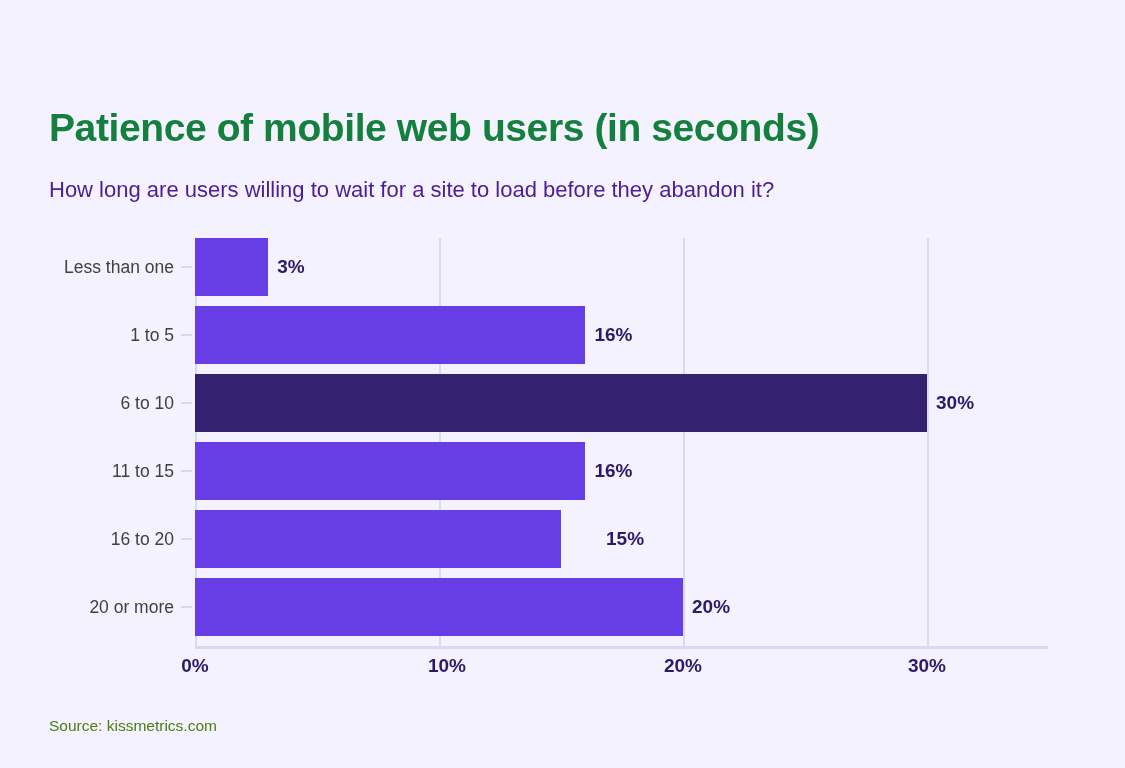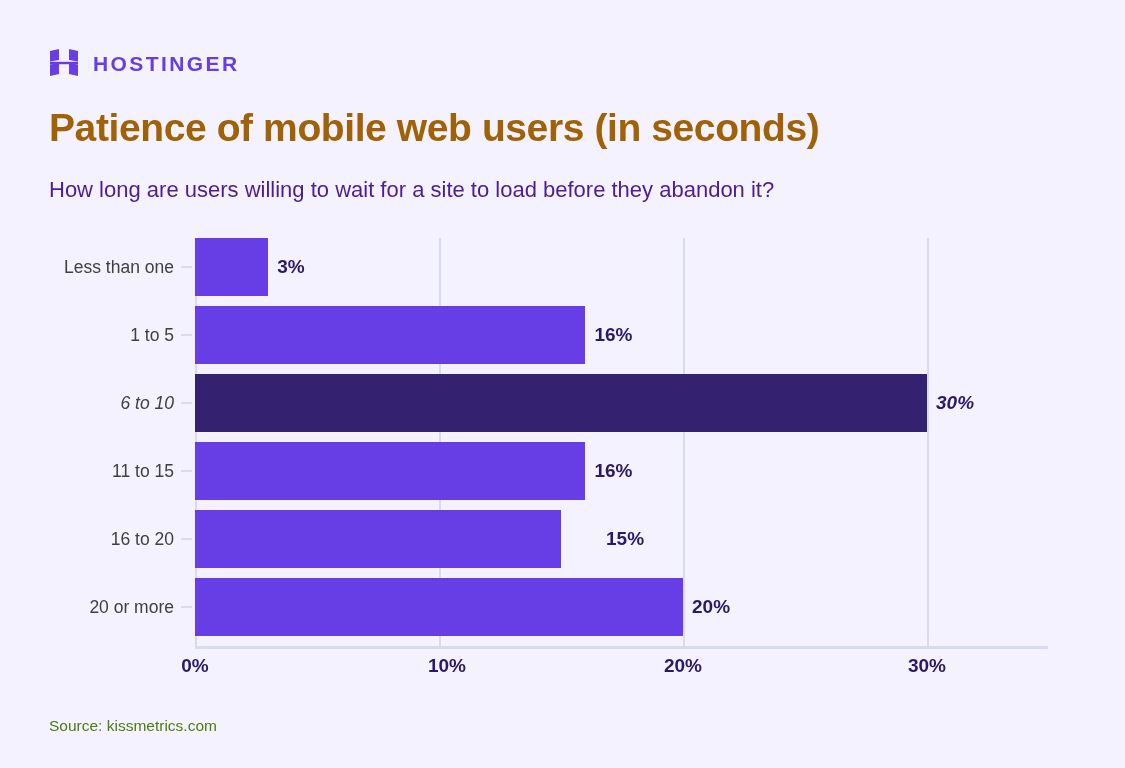--- a/index.html
+++ b/index.html
@@ -45,21 +45,21 @@
   }
 
   
   .chart-title {
     position: absolute;
     left: 49px;
     top: 106px;
     font-size: 39px;
     font-weight: bold;
     letter-spacing: -0.4px;
-    color: #a16207;
+    color: #15803d;
     line-height: 1.15;
     white-space: nowrap;
   }
   .chart-subtitle {
     position: absolute;
     left: 49px;
     top: 176px;
     font-size: 22px;
     font-weight: normal;
     color: #4c1d95;
@@ -167,32 +167,20 @@
     font-size: 15.5px;
     color: #4d7c0f;
     white-space: nowrap;
   }
 </style>
 </head>
 <body>
 
 <div class="page">
 
-  <div class="brand">
-    <span class="brand-mark">
-      <svg width="30" height="30" viewBox="0 0 30 30" xmlns="http://www.w3.org/2000/svg">
-        <polygon points="1,3 10,1 10,12 1,13.5" fill="#673de6"></polygon>
-        <polygon points="1,16.5 10,15 10,26 1,28" fill="#673de6"></polygon>
-        <polygon points="20,1 29,3 29,13.5 20,12" fill="#673de6"></polygon>
-        <polygon points="20,15 29,16.5 29,28 20,26" fill="#673de6"></polygon>
-        <polygon points="1,13.8 29,13.8 29,16.2 1,16.2" fill="#673de6"></polygon>
-      </svg>
-    </span>
-    <span class="brand-name">HOSTINGER</span>
-  </div>
 
   <div class="chart-title">Patience of mobile web users (in seconds)</div>
   <div class="chart-subtitle">How long are users willing to wait for a site to load before they abandon it?</div>
 
   <div class="chart">
     <div class="plot" id="plot-area">
         <div class="gridline" style="left: 0px;"></div>
         <div class="gridline" style="left: 244px;"></div>
         <div class="gridline" style="left: 488px;"></div>
         <div class="gridline" style="left: 732px;"></div>
@@ -203,21 +191,21 @@
           <div class="tick-stub"></div>
           <div class="bar" style="width: 73.2px; height: 58px;"></div>
           <div class="bar-value" style="left: 277.2px;">3%</div>
         </div>
         <div class="row" style="top: 68px;">
           <div class="cat-label">1 to 5</div>
           <div class="tick-stub"></div>
           <div class="bar" style="width: 390.4px; height: 58px;"></div>
           <div class="bar-value" style="left: 594.4px;">16%</div>
         </div>
-        <div class="row" style="top: 136px; font-style: italic;">
+        <div class="row" style="top: 136px;">
           <div class="cat-label">6 to 10</div>
           <div class="tick-stub"></div>
           <div class="bar highlight" style="width: 732px; height: 58px;"></div>
           <div class="bar-value" style="left: 936px;">30%</div>
         </div>
         <div class="row" style="top: 204px;">
           <div class="cat-label">11 to 15</div>
           <div class="tick-stub"></div>
           <div class="bar" style="width: 390.4px; height: 58px;"></div>
           <div class="bar-value" style="left: 594.4px;">16%</div>

